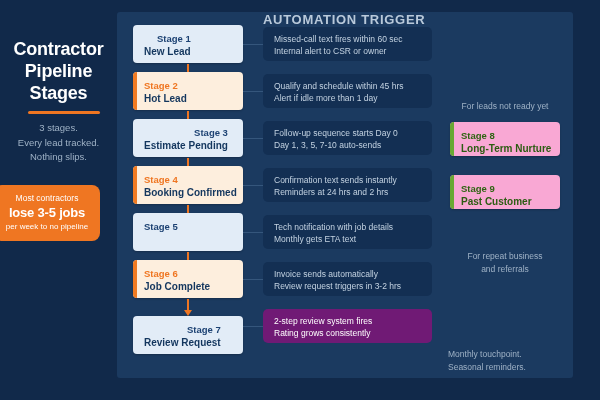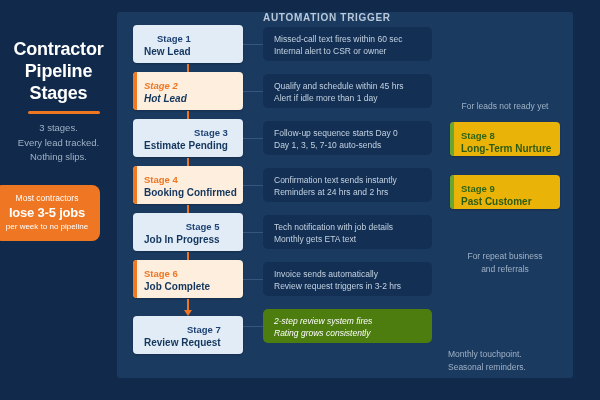--- a/index.html
+++ b/index.html
@@ -87,21 +87,21 @@
     background: #1b3a60;
     border-radius: 3px;
   }
 
   
   .col-header {
     position: absolute;
     left: 263px;
     top: 12px;
     color: #b9c9da;
-    font-size: 10px;
+    font-size: 13px;
     font-weight: bold;
     letter-spacing: 0.7px;
   }
 
   
   .stage-card {
     position: absolute;
     left: 133px;
     width: 110px;
     height: 38px;
@@ -129,21 +129,21 @@
     font-size: 10px;
     font-weight: bold;
     line-height: 13px;
     color: #13365e;
   }
   .card-blue { background: #e2ecf7; }
   .card-blue .s-num { color: #1d4273; text-align: right; }
   .card-cream { background: #fdeedd; }
   .card-cream .s-num { color: #ef7622; }
   .card-cream .accent { background: #f07a21; }
-  .card-green { background: #eab308; }
+  .card-green { background: #f9a8d4; }
   .card-green .accent { background: #68a832; }
   .card-green .s-num { color: #2f6412; }
   .card-green .s-name { color: #2c5c12; }
 
   
   .arrow {
     position: absolute;
     left: 187px;
     width: 2px;
     height: 12px;
@@ -173,21 +173,21 @@
   .trigger-box {
     position: absolute;
     left: 263px;
     width: 169px;
     height: 34px;
     background: #132f53;
     border-radius: 5px;
     box-sizing: border-box;
     padding: 6px 0 0 11px;
   }
-  .trigger-box.highlight { background: #4d7c0f; font-style: italic; }
+  .trigger-box.highlight { background: #701a75; }
   .trigger-line {
     font-size: 8.5px;
     line-height: 12px;
     color: #c4d3e2;
     white-space: nowrap;
   }
   .trigger-box.highlight .trigger-line { color: #ffffff; }
 
   
   .side-note {
@@ -248,21 +248,21 @@
           <div class="s-num">Stage 1</div>
           <div class="s-name">New Lead</div>
         </div>
       </div>
       <div class="connector" style="top: 44px;"></div>
       <div class="trigger-box" style="top: 27px;">
         <div class="trigger-line">Missed-call text fires within 60 sec</div>
         <div class="trigger-line">Internal alert to CSR or owner</div>
       </div>
       <div class="arrow" style="top: 64px;"></div>
-      <div class="stage-card card-cream" style="top: 72px; font-style: italic;">
+      <div class="stage-card card-cream" style="top: 72px;">
         <div class="accent"></div>
         <div class="labels">
           <div class="s-num">Stage 2</div>
           <div class="s-name">Hot Lead</div>
         </div>
       </div>
       <div class="connector" style="top: 91px;"></div>
       <div class="trigger-box" style="top: 74px;">
         <div class="trigger-line">Qualify and schedule within 45 hrs</div>
         <div class="trigger-line">Alert if idle more than 1 day</div>
@@ -291,21 +291,20 @@
       <div class="connector" style="top: 185px;"></div>
       <div class="trigger-box" style="top: 168px;">
         <div class="trigger-line">Confirmation text sends instantly</div>
         <div class="trigger-line">Reminders at 24 hrs and 2 hrs</div>
       </div>
       <div class="arrow" style="top: 205px;"></div>
       <div class="stage-card card-blue" style="top: 213px;">
         <div class="accent"></div>
         <div class="labels">
           <div class="s-num">Stage 5</div>
-          <div class="s-name">Job In Progress</div>
         </div>
       </div>
       <div class="connector" style="top: 232px;"></div>
       <div class="trigger-box" style="top: 215px;">
         <div class="trigger-line">Tech notification with job details</div>
         <div class="trigger-line">Monthly gets ETA text</div>
       </div>
       <div class="arrow" style="top: 252px;"></div>
       <div class="stage-card card-cream" style="top: 260px;">
         <div class="accent"></div>

